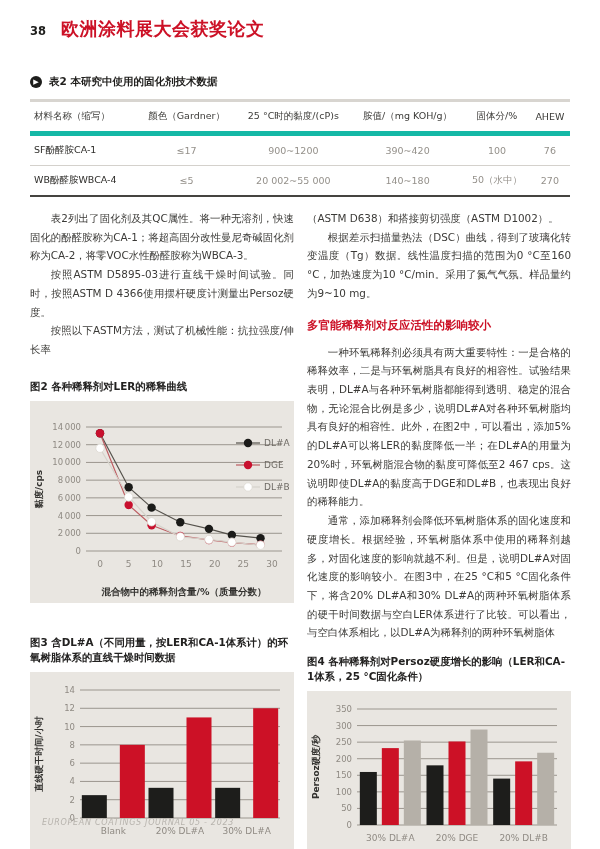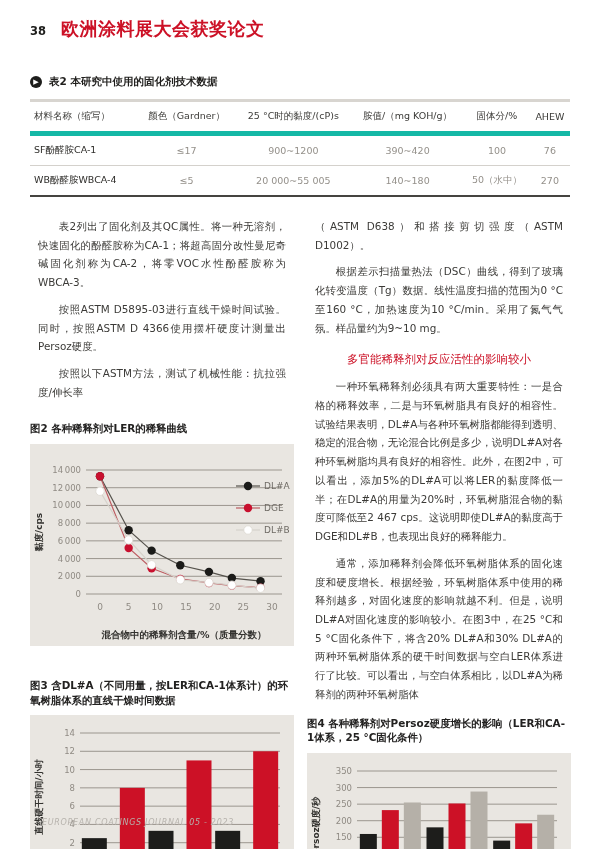--- a/index.html
+++ b/index.html
@@ -28,23 +28,23 @@
               border-bottom:5px solid #14b8a6;text-align:center;white-space:nowrap;}
   table.qc td{font-size:9.5px;color:#94908a;padding:8px 2px;
               border-bottom:1px solid #d4d1cc;text-align:center;white-space:nowrap;}
   table.qc tr:last-child td{border-bottom:none;}
   table.qc th:first-child,table.qc td:first-child{text-align:left;padding-left:4px;}
   table.qc td:first-child{color:#2e2d2a;}
 
   
   .cols{display:flex;gap:13px;padding:12px 30px 0 30px;}
   .col{width:264px;}
-  .col p{margin:8px;font-size:10.4px;line-height:1.8;color:#3b3a37;text-align:justify;}
+  .col p{margin:0;font-size:10.4px;line-height:1.8;color:#3b3a37;text-align:justify;}
   .indent{text-indent:2em;}
-  .sec-red{font-size:11.5px;font-weight:normal;color:var(--accent);margin:15px 0 10px 0;text-align:center;}
+  .sec-red{font-size:11.5px;font-weight:bold;color:var(--accent);margin:15px 0 10px 0;}
   .fig-title{font-size:10.4px;font-weight:bold;color:#222120;line-height:1.4;}
   .mt20{margin-top:20px;} .mt16{margin-top:32px;} .mt12{margin-top:12px;}
   .panel{margin-top:8px;}
   .panel svg{display:block;}
 
   footer{position:absolute;left:42px;bottom:22px;font-size:8px;letter-spacing:.7px;
          color:#b7b3ad;font-style:italic;}
 </style>
 </head>
 <body>
@@ -77,21 +77,21 @@
         <td>SF酚醛胺CA-1</td>
         <td>≤17</td>
         <td>900~1200</td>
         <td>390~420</td>
         <td>100</td>
         <td>76</td>
       </tr>
       <tr>
         <td>WB酚醛胺WBCA-4</td>
         <td>≤5</td>
-        <td>20 000~55 005</td>
+        <td>20 002~55 000</td>
         <td>140~180</td>
         <td>50（水中）</td>
         <td>270</td>
       </tr>
     </tbody>
   </table>
 
   <div class="cols">
 
     <div class="col">

